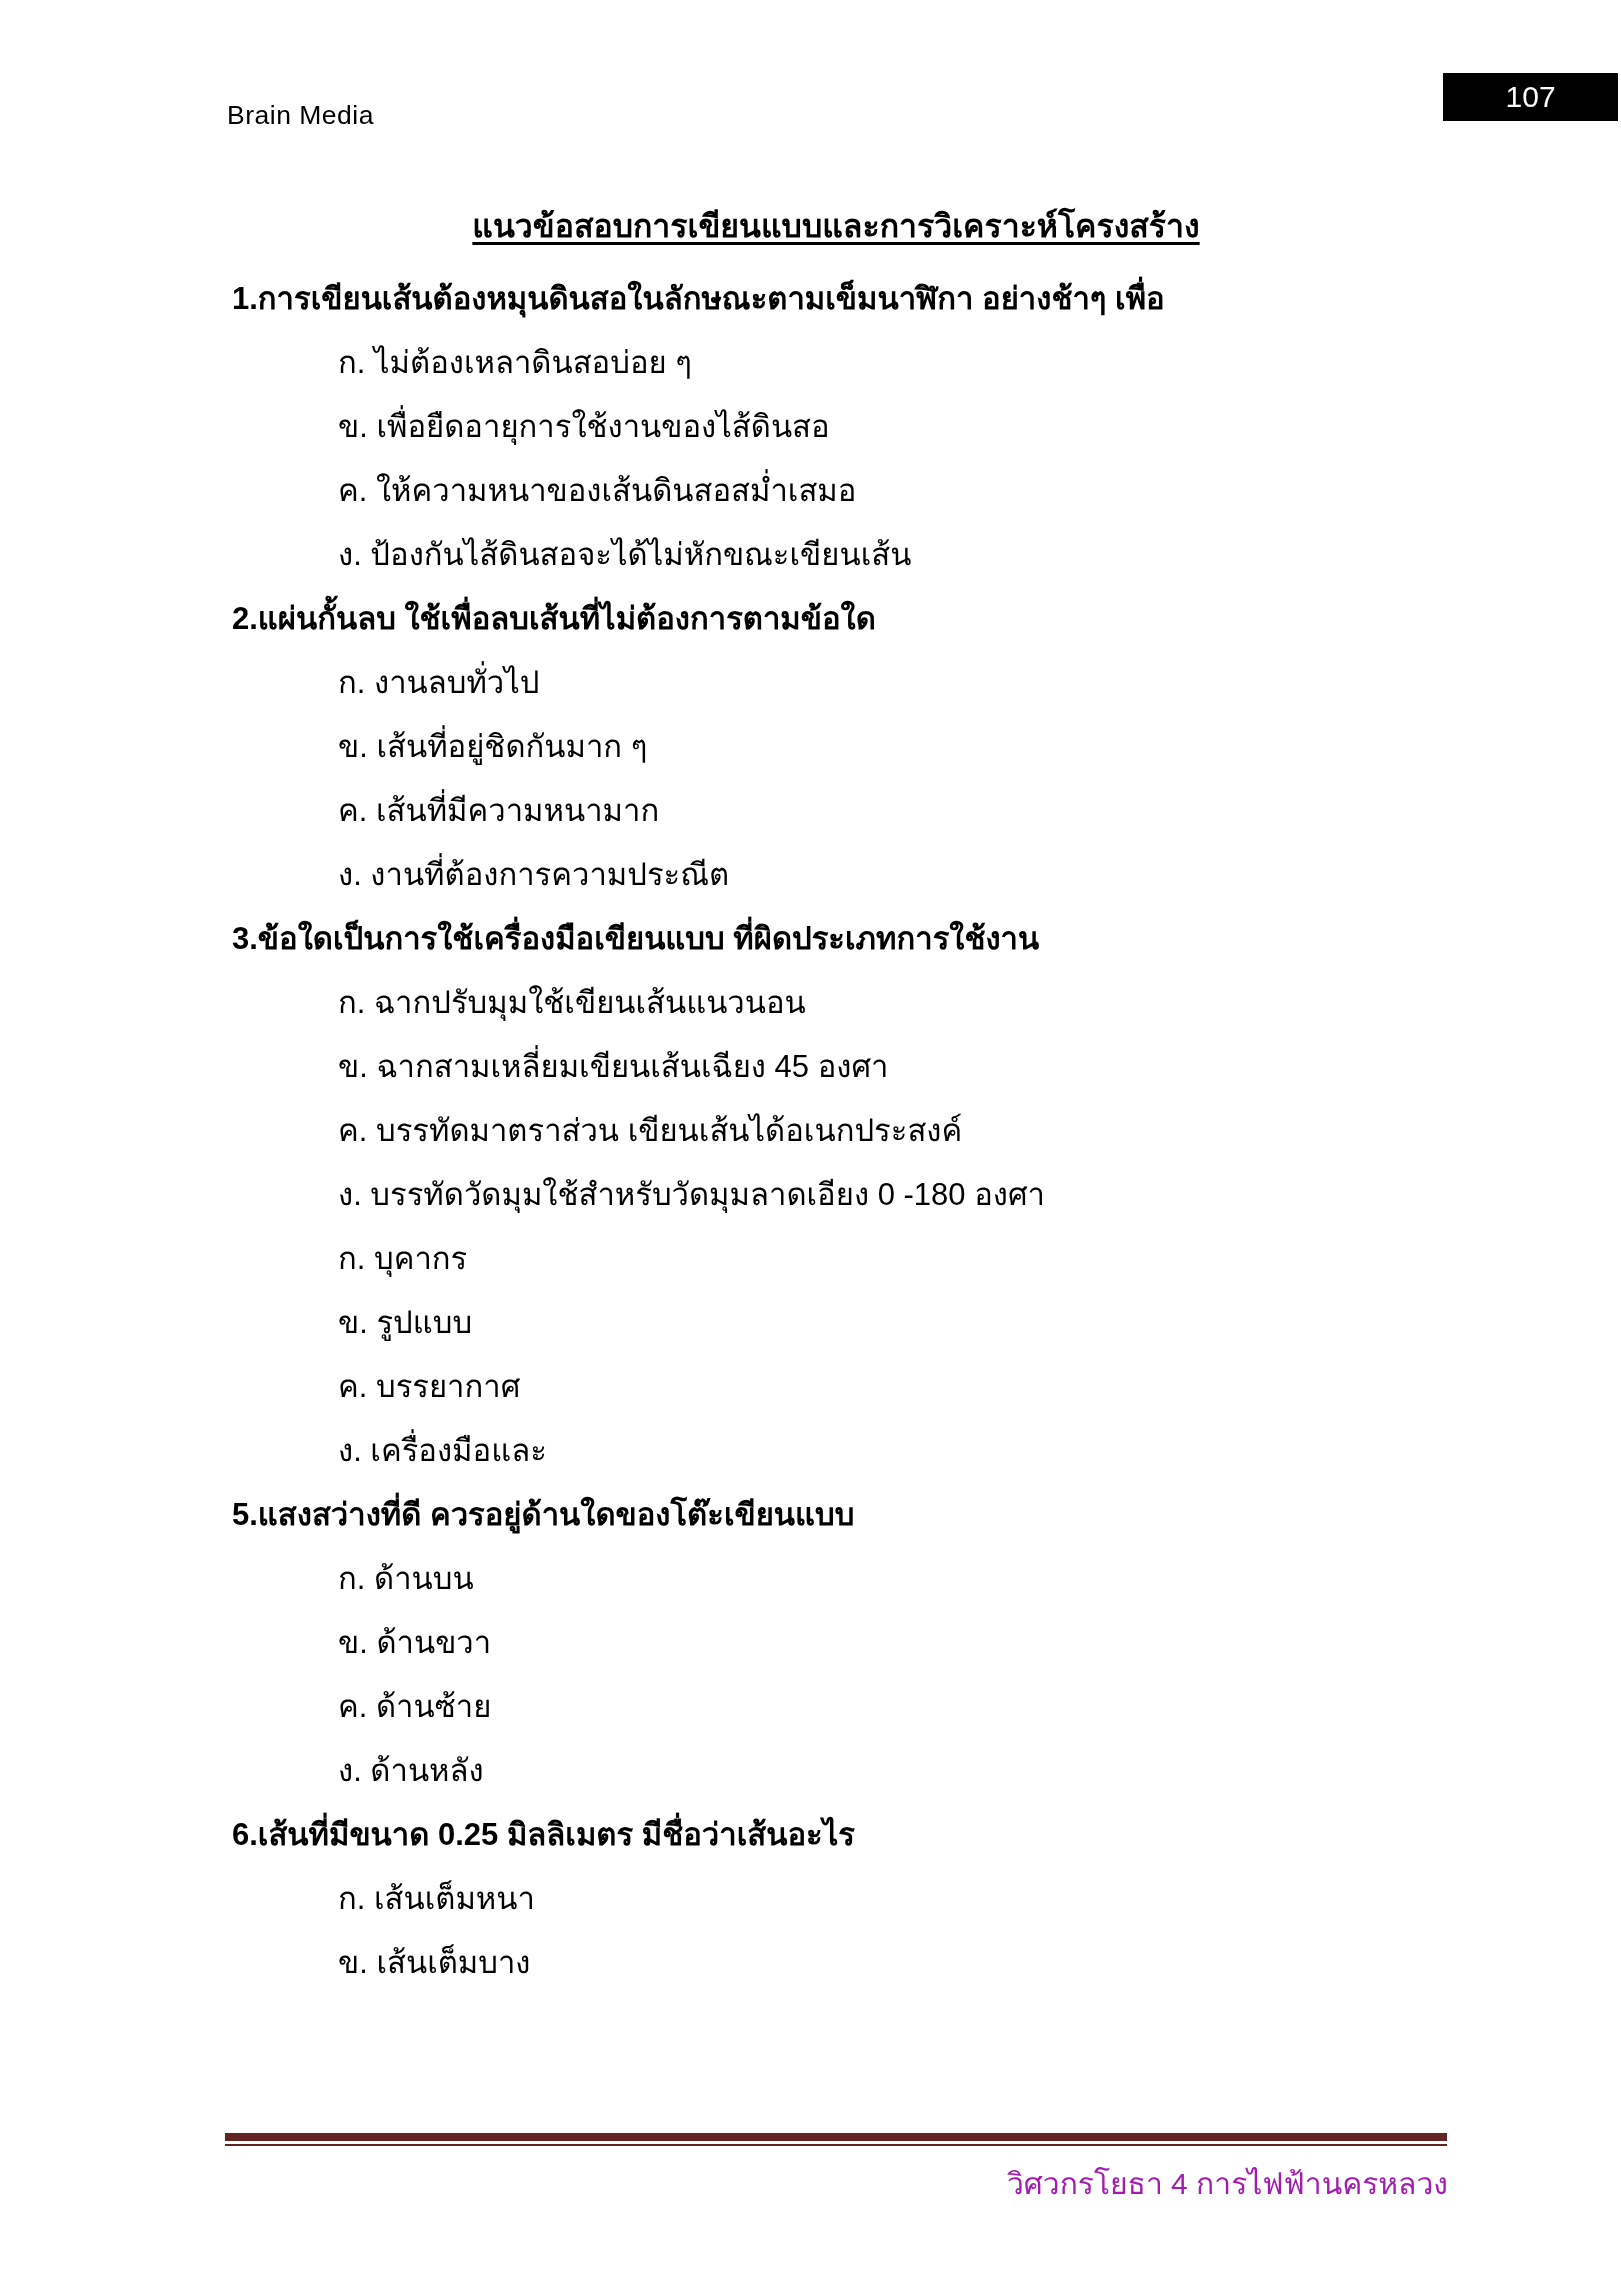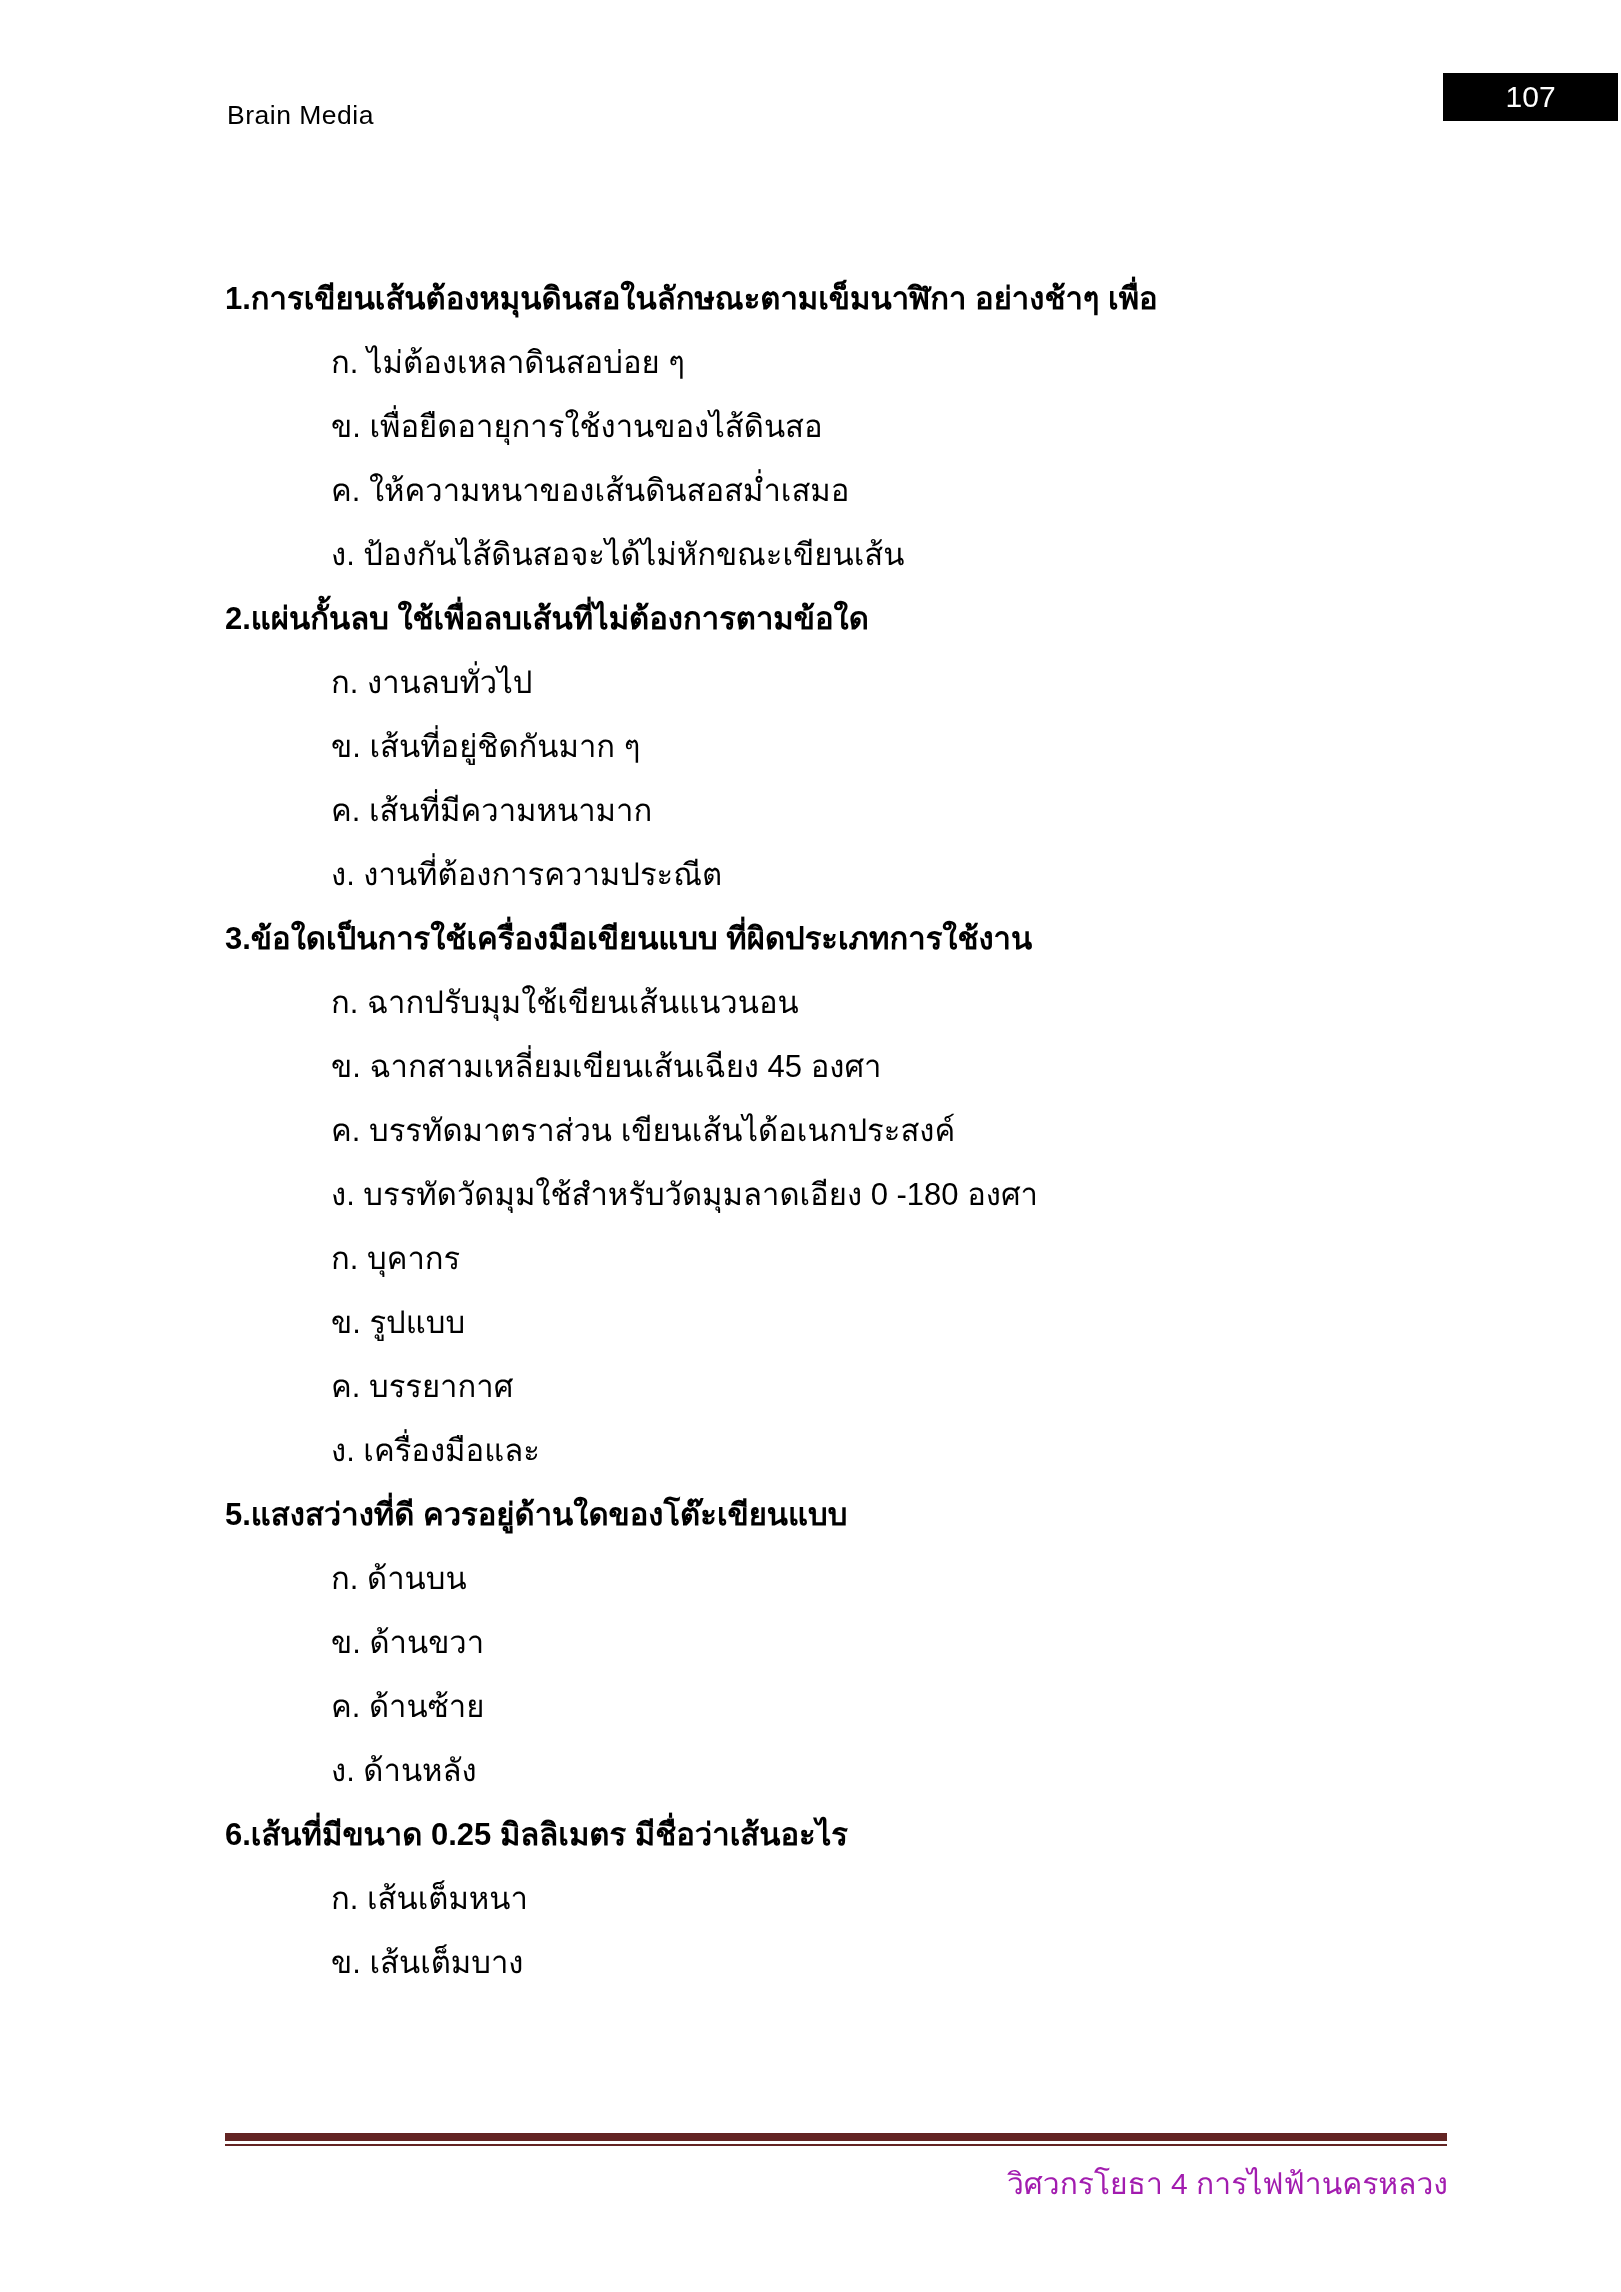--- a/index.html
+++ b/index.html
@@ -48,21 +48,21 @@
     margin: 0;
     text-align: center;
     font-size: 32px;
     font-weight: 700;
     text-decoration: underline;
     text-underline-offset: 4.9px;
   }
   
   .questions {
     position: absolute;
-    left: 225px;
+    left: 232px;
     top: 267px;
     width: 1222px;
   }
   .q-line {
     margin: 0;
     height: 64px;
     line-height: 64px;
     font-size: 31px;
     white-space: nowrap;
   }
@@ -89,20 +89,21 @@
 </style>
 </head>
 <body>
 
 <div class="page">
 
   <span class="brand">Brain Media</span>
 
   <div class="page-badge" style="background: rgb(0, 0, 0); color: rgb(255, 255, 255);">107</div>
 
+  <h1 class="doc-title">แนวข้อสอบการเขียนแบบและการวิเคราะห์โครงสร้าง</h1>
 
   <div class="questions" id="questions">
       <div>
         <p class="q-line q-head">1.การเขียนเส้นต้องหมุนดินสอในลักษณะตามเข็มนาฬิกา อย่างช้าๆ เพื่อ</p>
         <p class="q-line q-choice">ก. ไม่ต้องเหลาดินสอบ่อย ๆ</p>
         <p class="q-line q-choice">ข. เพื่อยืดอายุการใช้งานของไส้ดินสอ</p>
         <p class="q-line q-choice">ค. ให้ความหนาของเส้นดินสอสม่ำเสมอ</p>
         <p class="q-line q-choice">ง. ป้องกันไส้ดินสอจะได้ไม่หักขณะเขียนเส้น</p>
       </div>
       <div>

